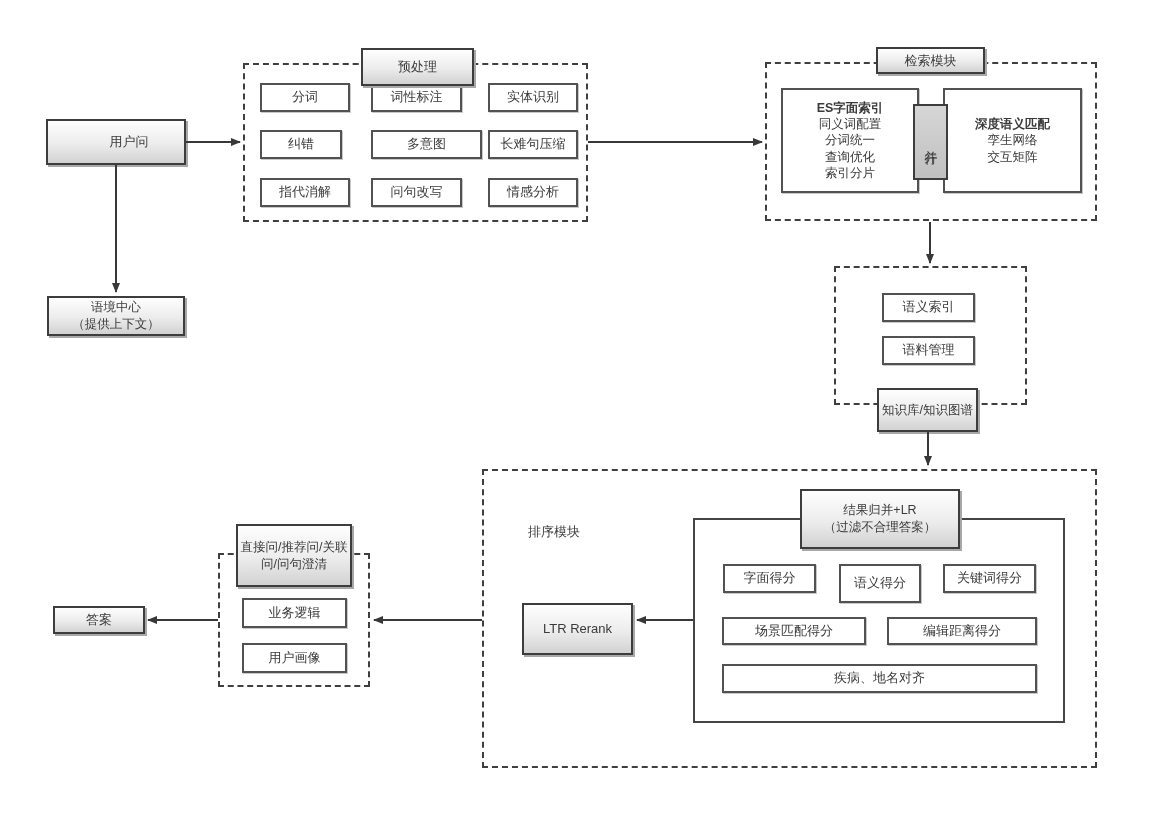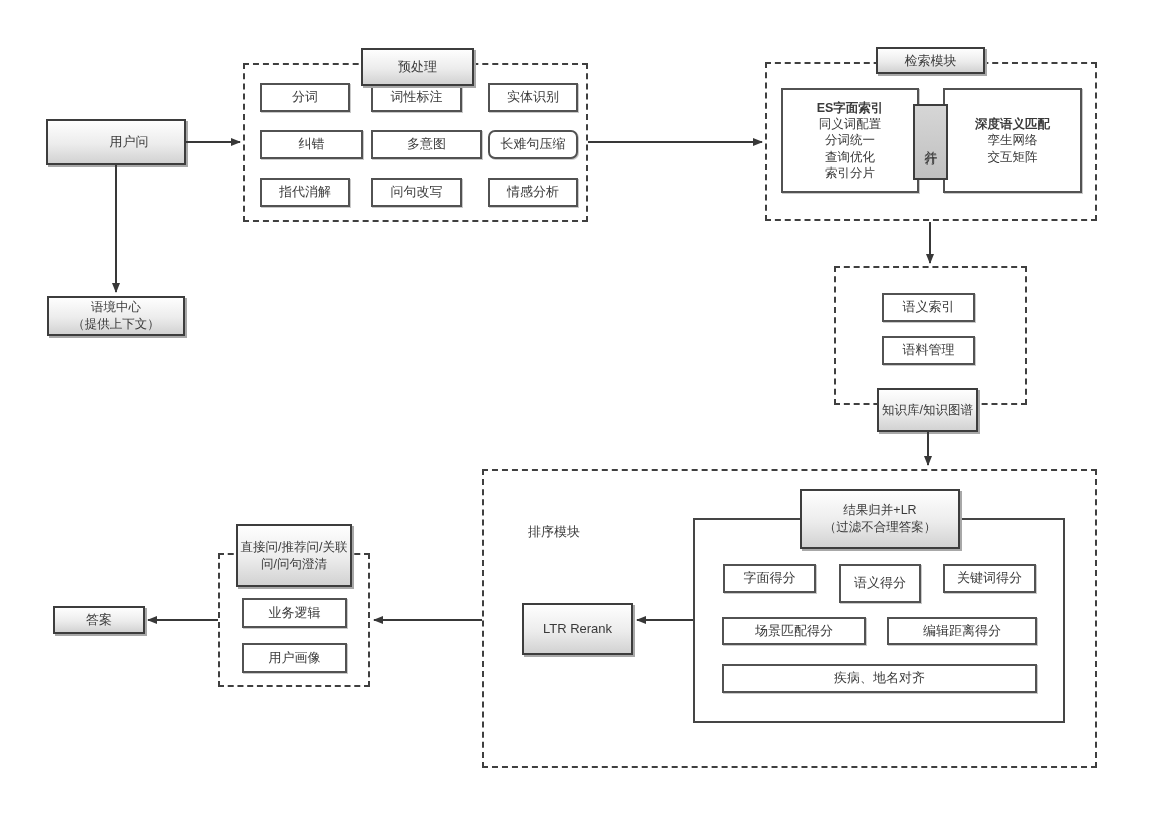--- a/index.html
+++ b/index.html
@@ -118,27 +118,27 @@
 
   <div class="plain" style="left:260px; top:83px;  width:90px; height:29px;">
       <span>分词</span>
     </div>
   <div class="plain" style="left:371px; top:83px;  width:91px; height:29px;">
       <span>词性标注</span>
     </div>
   <div class="plain" style="left:488px; top:83px;  width:90px; height:29px;">
       <span>实体识别</span>
     </div>
-  <div class="plain" style="left:260px; top:130px; width:103px; height:29px;">
+  <div class="plain" style="left:260px; top:130px; width:82px; height:29px;">
       <span>纠错</span>
     </div>
   <div class="plain" style="left:371px; top:130px; width:111px; height:29px;">
       <span>多意图</span>
     </div>
-  <div class="plain" style="left:488px; top:130px; width:90px; height:29px;border-radius:7px;">
+  <div class="plain" style="left:488px; top:130px; width:90px; height:29px;">
       <span>长难句压缩</span>
     </div>
   <div class="plain" style="left:260px; top:178px; width:90px; height:29px;">
       <span>指代消解</span>
     </div>
   <div class="plain" style="left:371px; top:178px; width:91px; height:29px;">
       <span>问句改写</span>
     </div>
   <div class="plain" style="left:488px; top:178px; width:90px; height:29px;">
       <span>情感分析</span>

